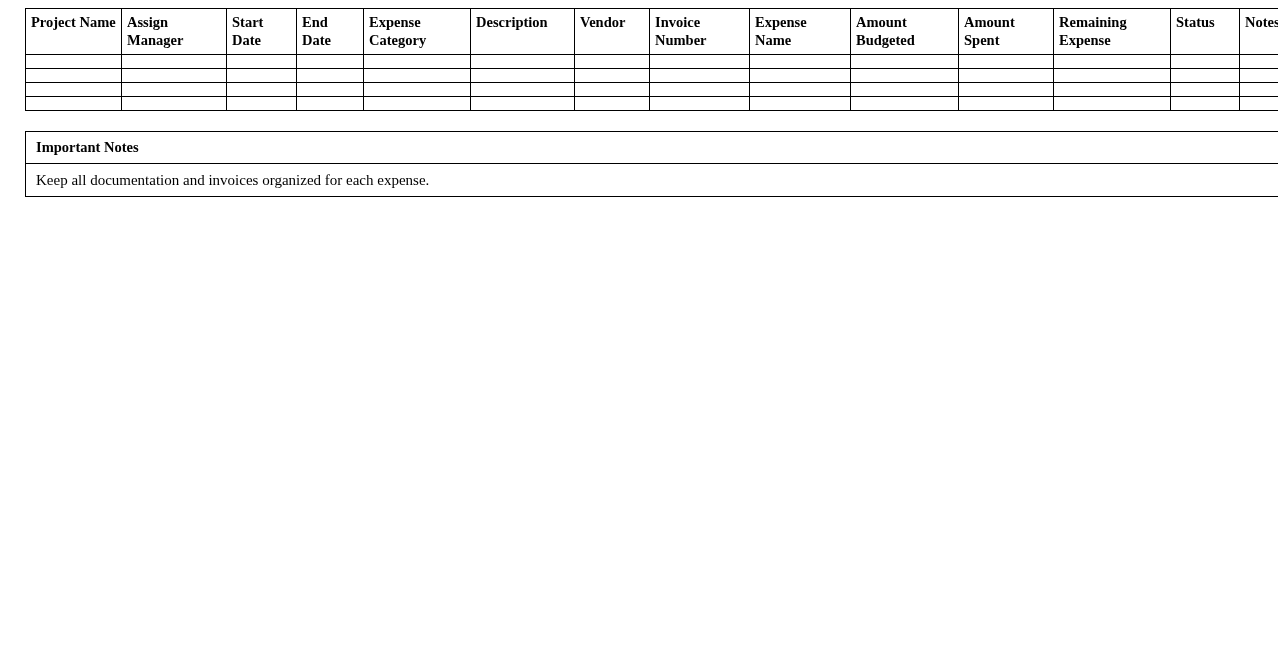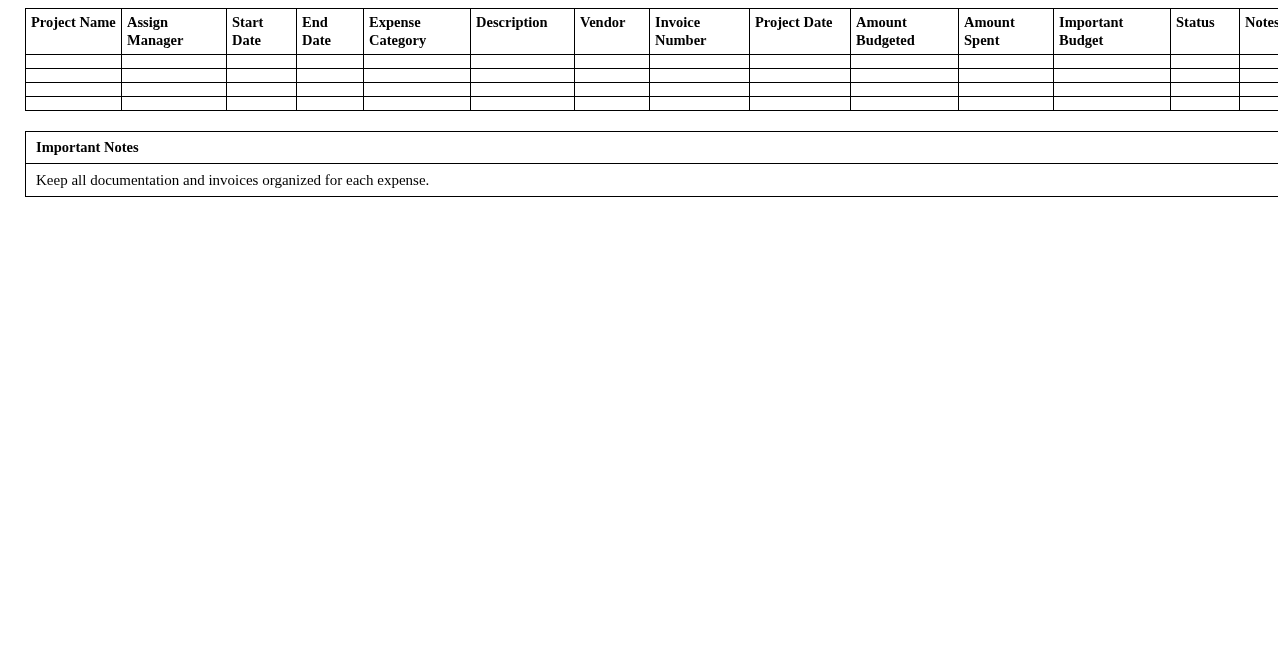--- a/index.html
+++ b/index.html
@@ -120,24 +120,24 @@
     <thead>
       <tr>
         <th>Project Name</th>
         <th>Assign Manager</th>
         <th>Start Date</th>
         <th>End Date</th>
         <th>Expense Category</th>
         <th>Description</th>
         <th>Vendor</th>
         <th>Invoice Number</th>
-        <th>Project Date</th>
+        <th>Expense Name</th>
         <th>Amount Budgeted</th>
         <th>Amount Spent</th>
-        <th>Important Budget</th>
+        <th>Remaining Expense</th>
         <th>Status</th>
         <th>Notes</th>
       </tr>
     </thead>
     <tbody>
       <tr>
         <td></td>
         <td></td>
         <td></td>
         <td></td>

